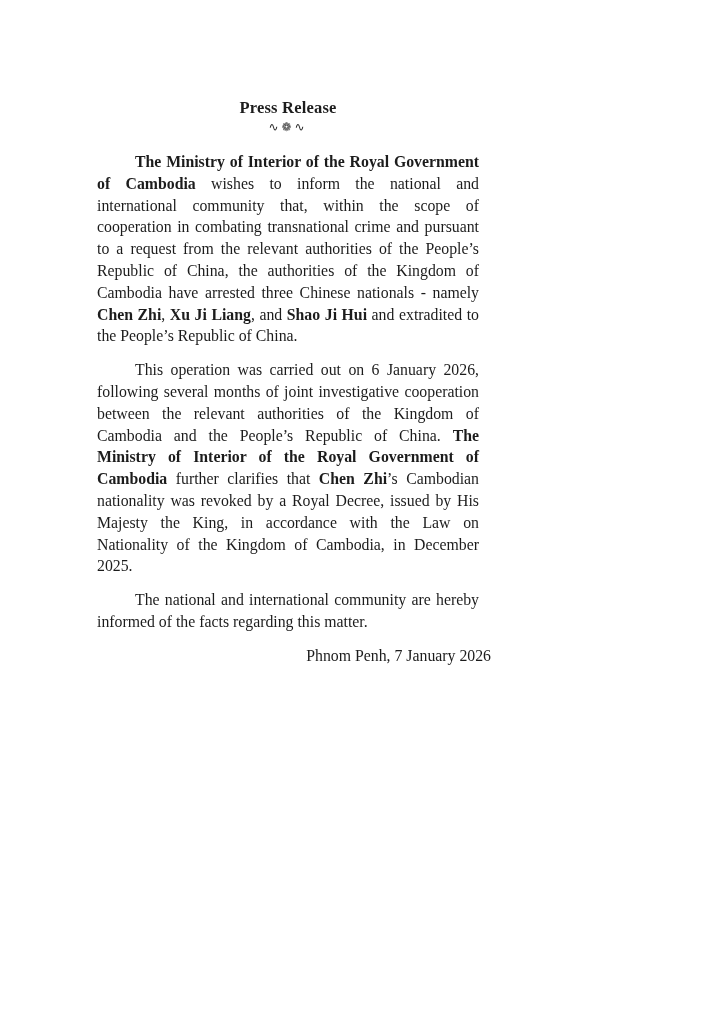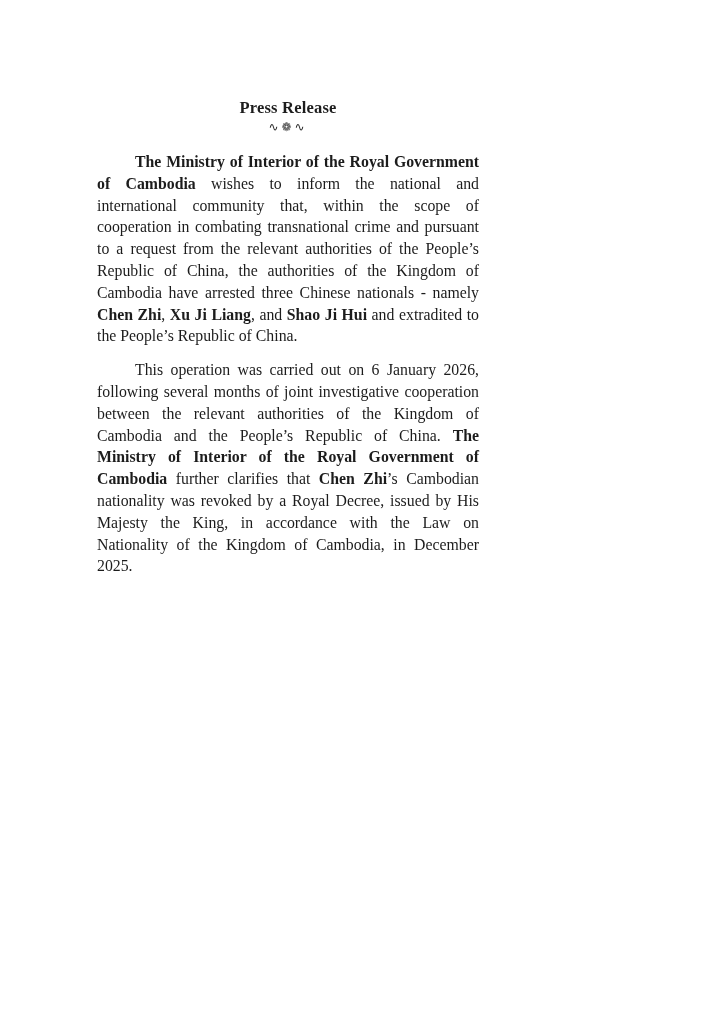--- a/index.html
+++ b/index.html
@@ -54,14 +54,16 @@
 </style>
 </head>
 <body>
 
 <div class="page">
   <h1 class="doc-title">Press Release</h1>
   <div class="ornament">∿❁∿</div>
   <div class="doc-body" id="doc-body">
       <p><b>The Ministry of Interior of the Royal Government of Cambodia</b><span> wishes to inform the national and international community that, within the scope of cooperation in combating transnational crime and pursuant to a request from the relevant authorities of the People’s Republic of China, the authorities of the Kingdom of Cambodia have arrested three Chinese nationals - namely </span><b>Chen Zhi</b><span>, </span><b>Xu Ji Liang</b><span>, and </span><b>Shao Ji Hui</b><span> and extradited to the People’s Republic of China.</span></p>
       <p><span>This operation was carried out on 6 January 2026, following several months of joint investigative cooperation between the relevant authorities of the Kingdom of Cambodia and the People’s Republic of China. </span><b>The Ministry of Interior of the Royal Government of Cambodia</b><span> further clarifies that </span><b>Chen Zhi</b><span>’s Cambodian nationality was revoked by a Royal Decree, issued by His Majesty the King, in accordance with the Law on Nationality of the Kingdom of Cambodia, in December 2025.</span></p>
+      <p><span>The national and international community are hereby informed of the facts regarding this matter.</span></p>
     </div>
+  <p class="dateline">Phnom Penh, 7 January 2026</p>
 </div>
 
 </body></html>

